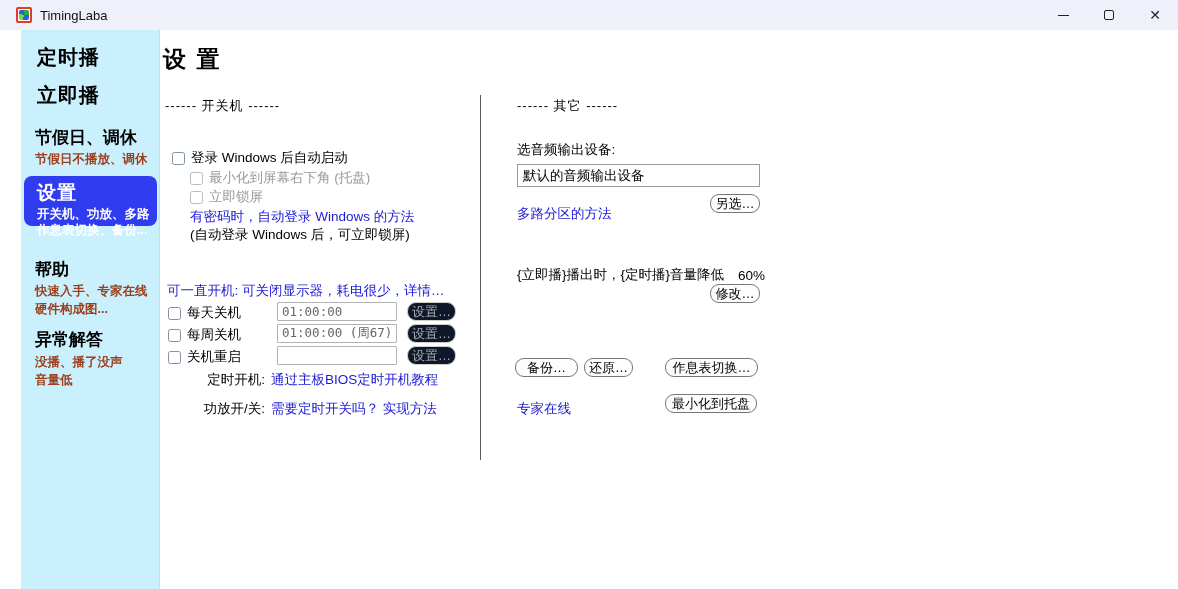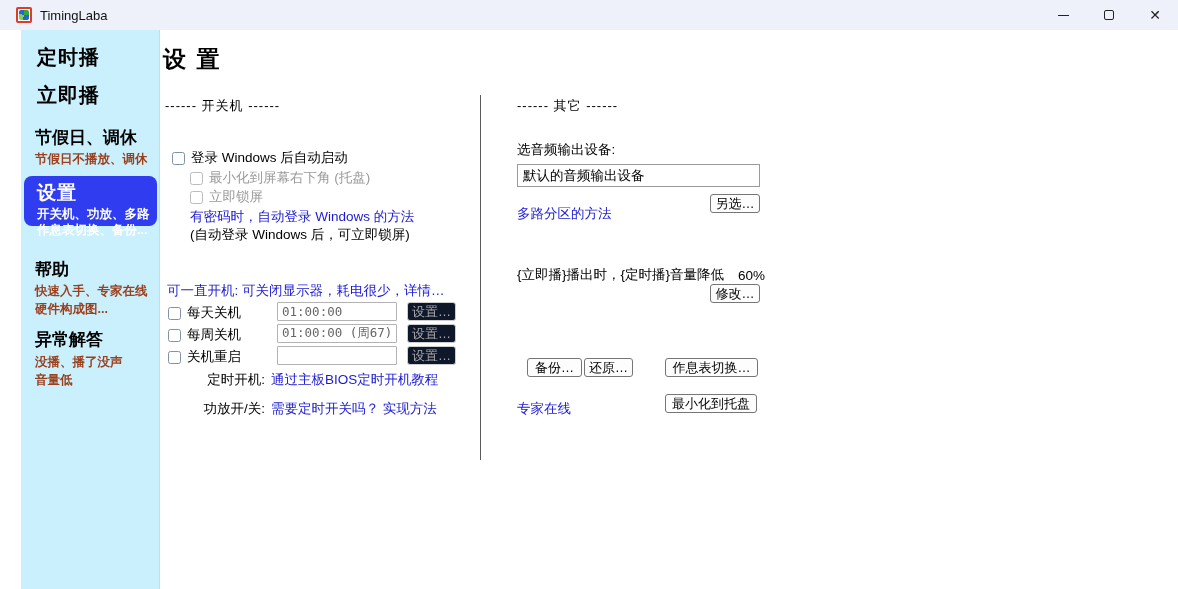--- a/index.html
+++ b/index.html
@@ -46,21 +46,21 @@
     display:inline-block; flex:0 0 auto; margin-right:6px; }
   .cb.dis { border-color:#bcbcbc; }
   .lbl-dis { color:#9a9a9a; }
 
   .link { color:#1b1ad2; cursor:pointer; white-space:nowrap; }
   .note { color:#000; white-space:nowrap; }
 
   .time-input { position:absolute; left:277px; width:120px; height:19px;
     border:1px solid #b3b3b3; background:#fff; font-family:"DejaVu Sans Mono", monospace;
     font-size:12.5px; color:#666; padding:8px 4px; border-radius:1px; }
-  .btn { border:1px solid #767676; border-radius:3px; background:#fdfdfd;
+  .btn { border:1px solid #767676; border-radius:9px; background:#fdfdfd;
     font-size:13px; color:#000; display:flex; align-items:center; justify-content:center;
     cursor:pointer; font-family:inherit; }
   .btn.dis { border-color:#cfcfcf; color:#a8a8a8; background:#0f172a; cursor:default;text-align:center; }
 
   .right-lbl { font-size:13.5px; color:#000; position:absolute; }
   .audio-input { position:absolute; left:517px; top:164px; width:243px; height:23px;
     border:1px solid #9a9a9a; background:#fff; font-size:13.5px; color:#000; padding:0 5px;
     font-family:inherit; }
 
   .label-col { position:absolute; text-align:right; font-size:13.5px; color:#000; }
@@ -182,21 +182,21 @@
   <div class="row" style="left:517px; top:205px;">
     <span class="link">多路分区的方法</span>
   </div>
 
   <div class="row" style="left:517px; top:266px;">
     <span>{立即播}播出时，{定时播}音量降低</span>
     <span style="margin-left:14px;">60%</span>
   </div>
   <button class="btn" style="position:absolute; left:710px; top:284px; width:50px; height:19px;">修改…</button>
 
-  <button class="btn" style="position:absolute; left:527px; top:358px; width:55px; height:19px;">备份…</button>
+  <button class="btn" style="position:absolute; left:515px; top:358px; width:63px; height:19px;">备份…</button>
   <button class="btn" style="position:absolute; left:584px; top:358px; width:49px; height:19px;">还原…</button>
   <button class="btn" style="position:absolute; left:665px; top:358px; width:93px; height:19px;">作息表切换…</button>
 
   <div class="row" style="left:517px; top:400px;">
     <span class="link">专家在线</span>
   </div>
   <button class="btn" style="position:absolute; left:665px; top:394px; width:92px; height:19px;">最小化到托盘</button>
 
 </div>
 

